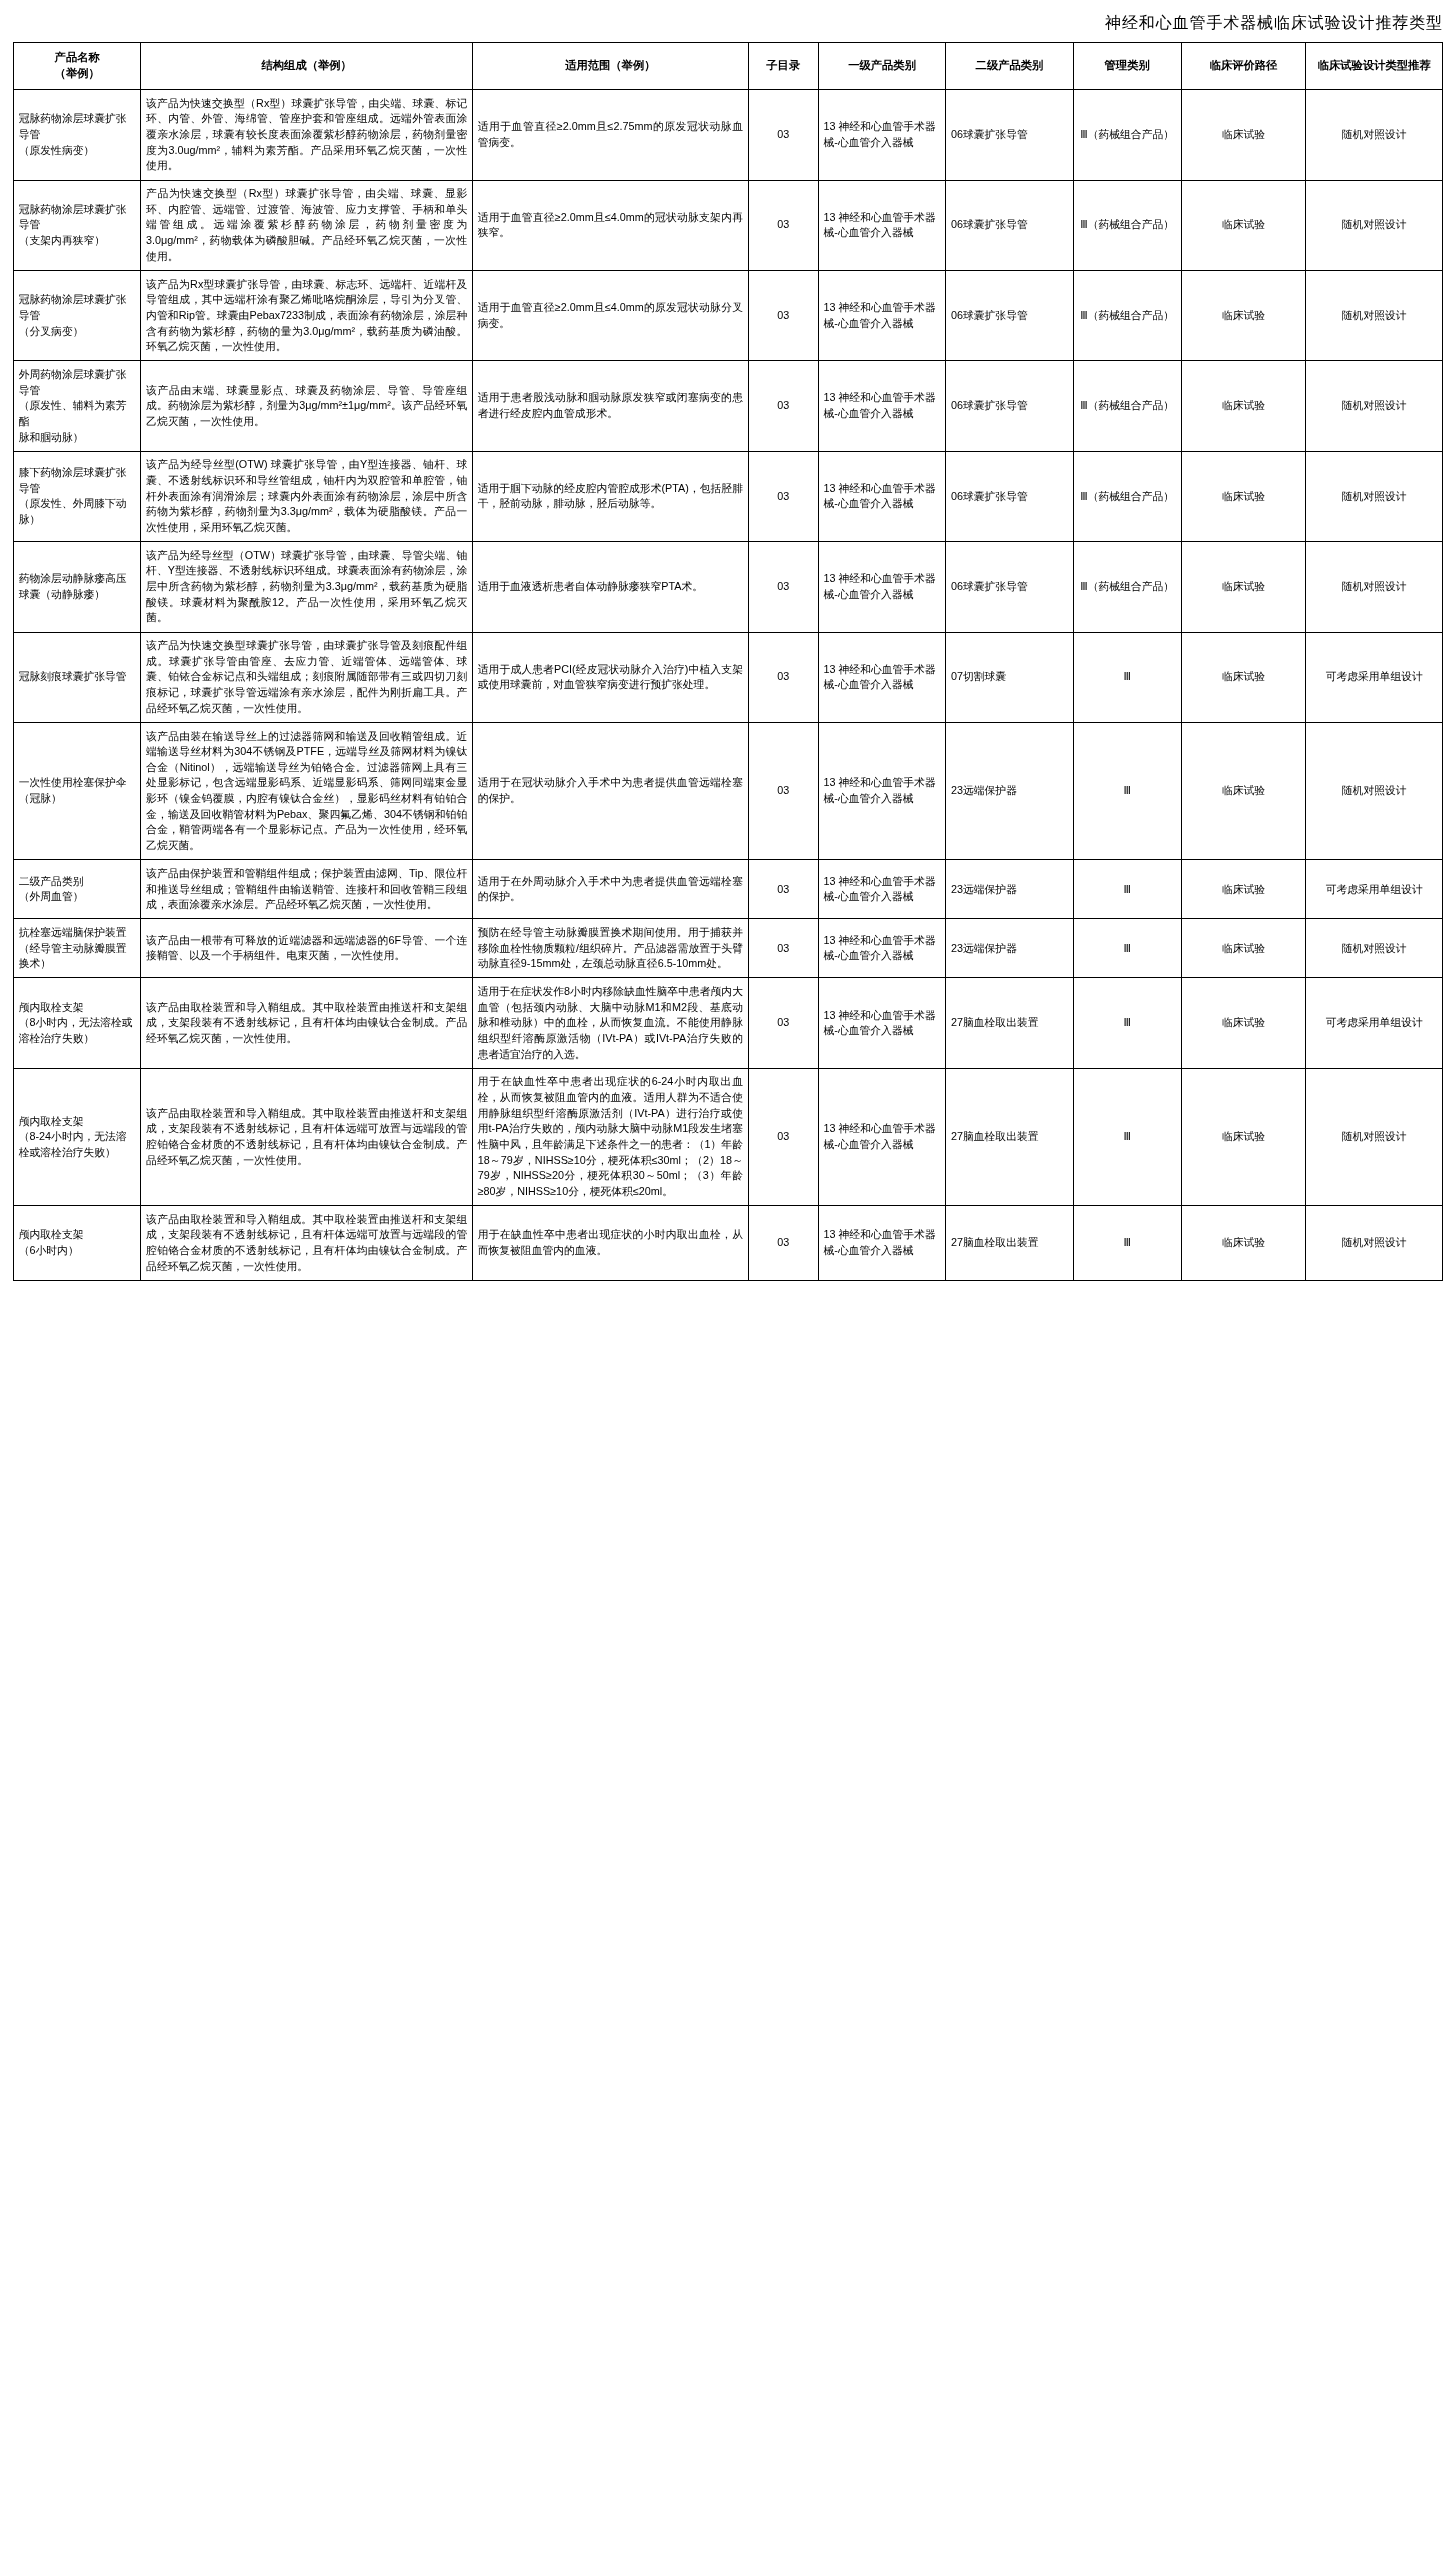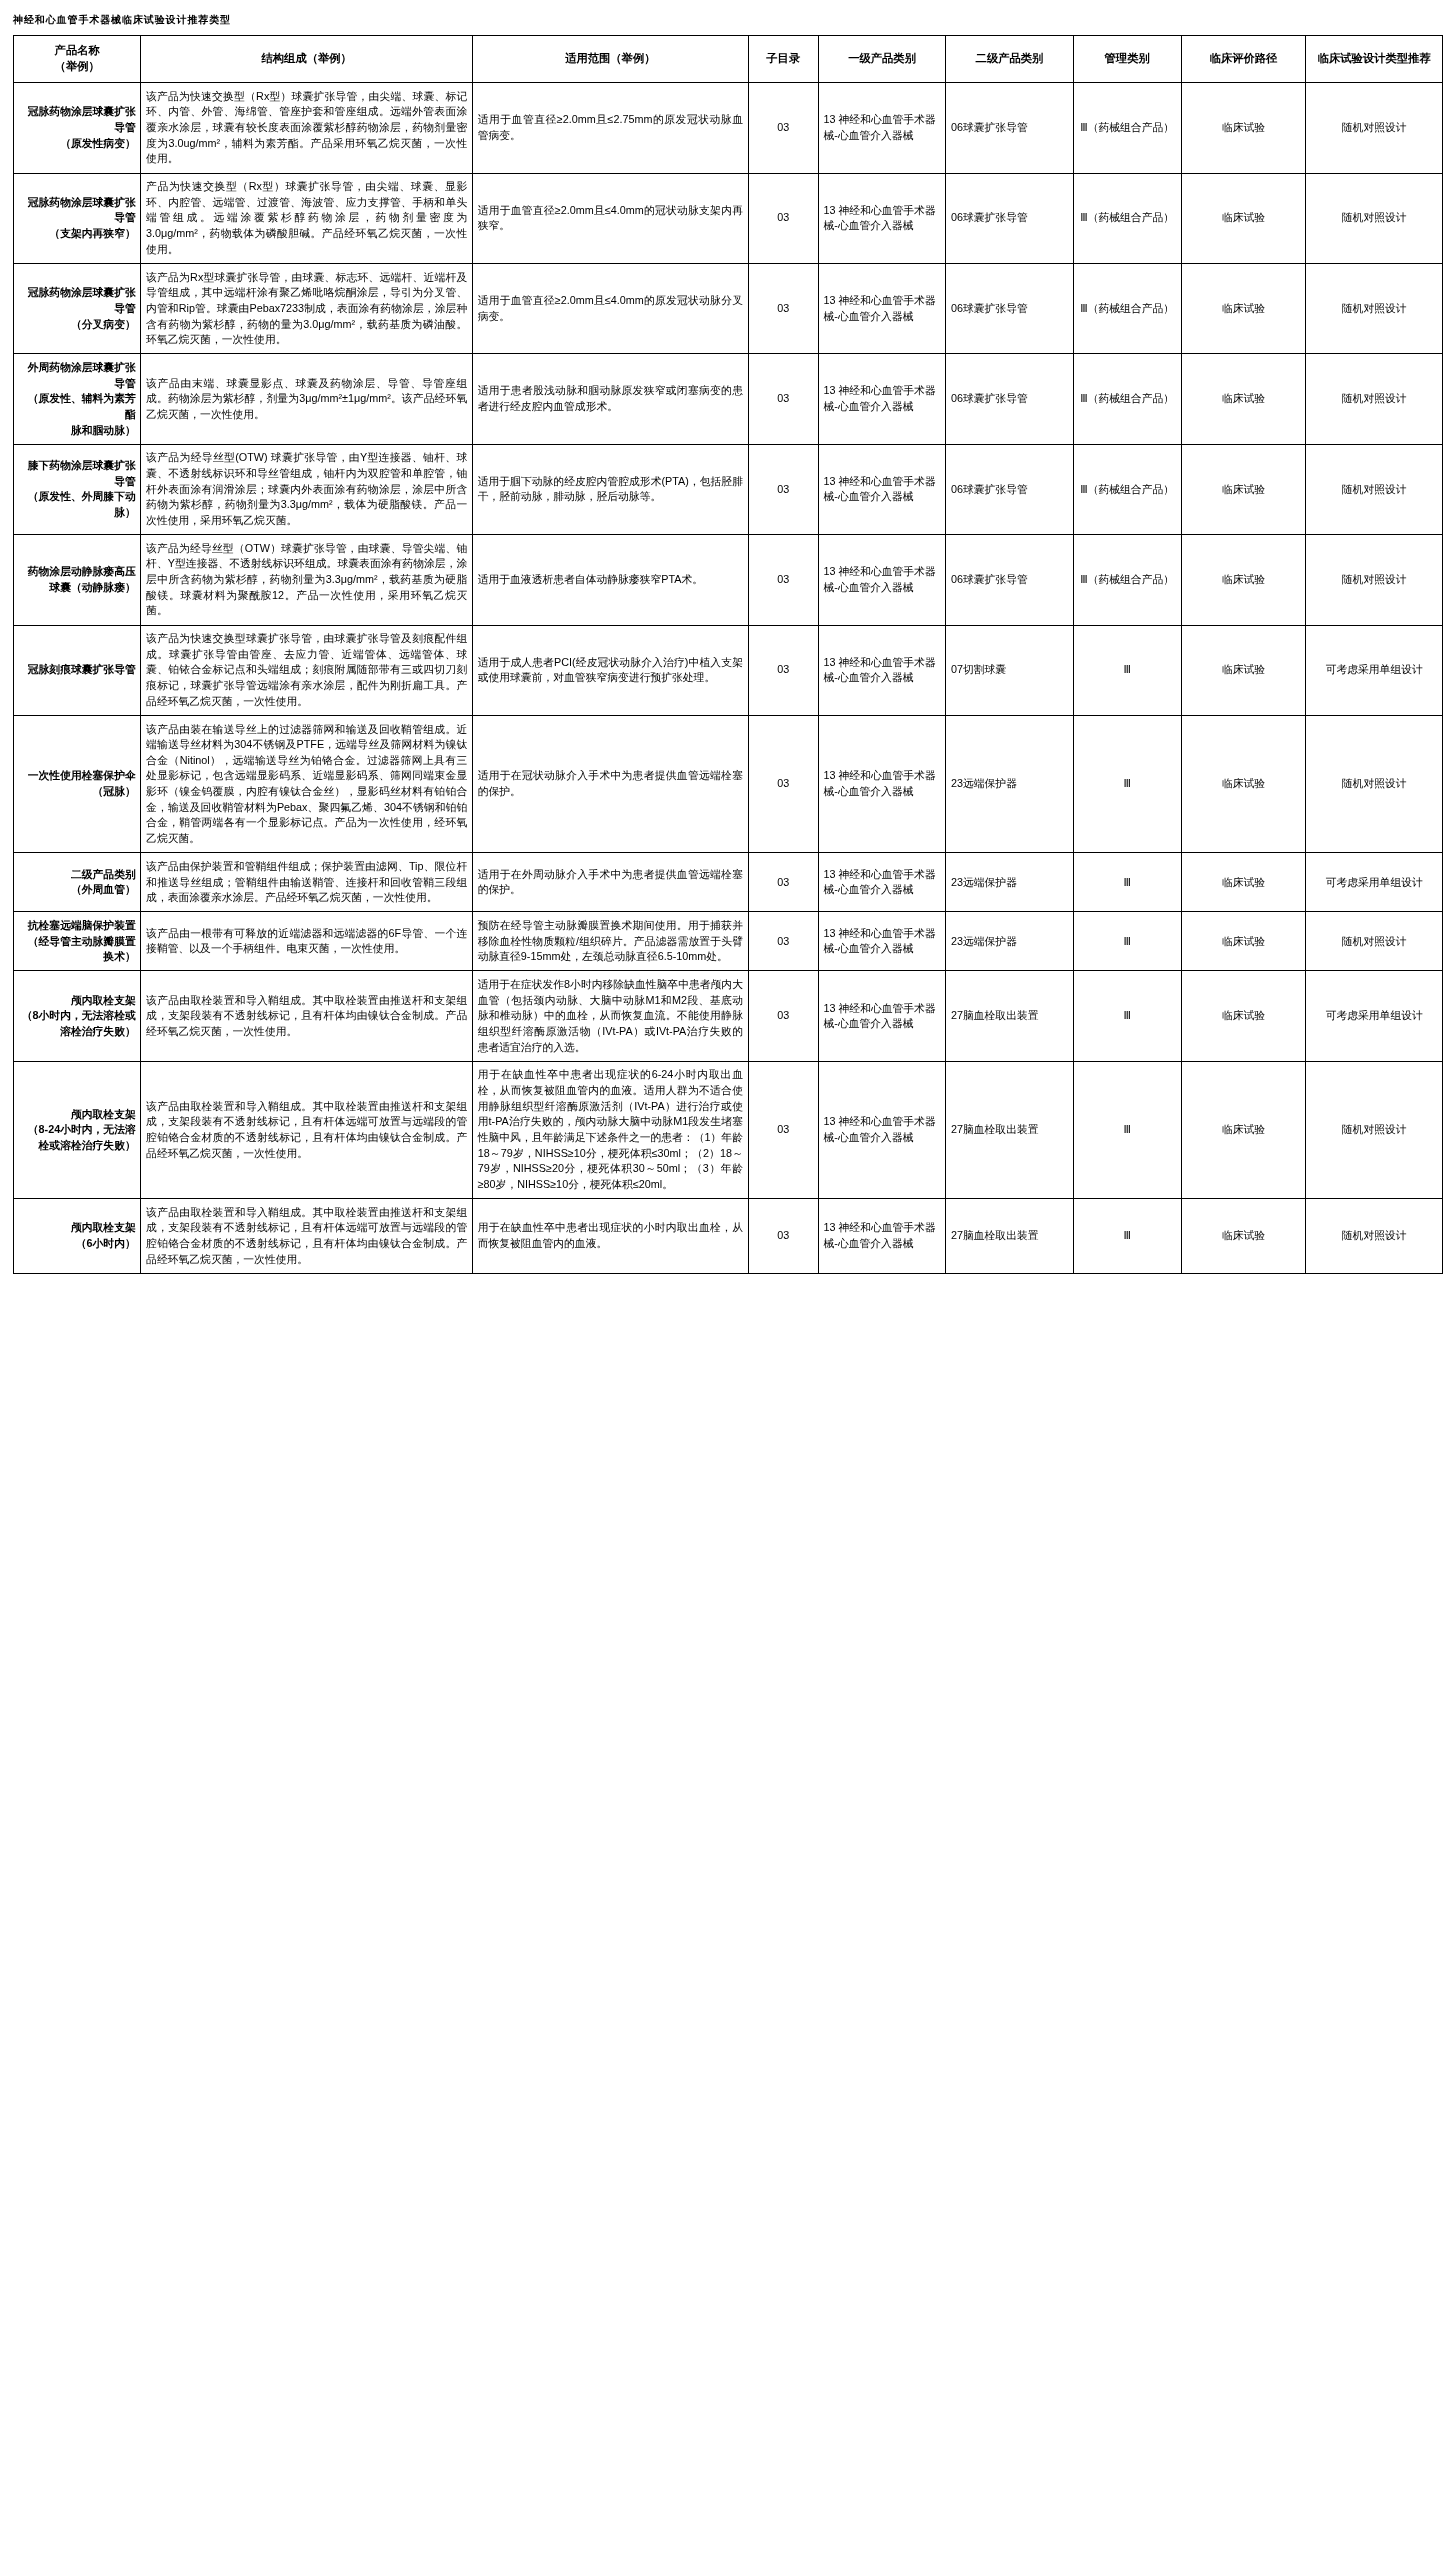--- a/index.html
+++ b/index.html
@@ -11,23 +11,23 @@
     font-family: "Liberation Sans", "DejaVu Sans", sans-serif;
     color: #000000;
   }
   .page {
     width: 1456px;
     box-sizing: border-box;
     padding: 7.5px 13px 13px 13px;
     background: #ffffff;
   }
   .doc-title {
-    text-align: left;
-    font-size: 10px;
-    font-weight: bold;
+    text-align: right;
+    font-size: 16px;
+    font-weight: normal;
     letter-spacing: 0.9px;
     padding: 5.6px 0 7.5px 0;
   }
   table.main {
     border-collapse: collapse;
     width: 100%;
     table-layout: fixed;
   }
   table.main th, table.main td {
     border: 0.9px solid #000000;
@@ -48,22 +48,22 @@
   col.c1 { width: 255px; }
   col.c2 { width: 212px; }
   col.c3 { width: 54px; }
   col.c4 { width: 98px; }
   col.c5 { width: 98px; }
   col.c6 { width: 83px; }
   col.c7 { width: 96px; }
   col.c8 { width: 105px; }
 
   td.name {
-    text-align: right;
-    font-weight: bold;
+    text-align: left;
+    font-weight: normal;
   }
   td.struct {
     text-align: justify;
     text-justify: inter-ideograph;
   }
   td.scope {
     text-align: justify;
     text-justify: inter-ideograph;
   }
   td.ctr {

